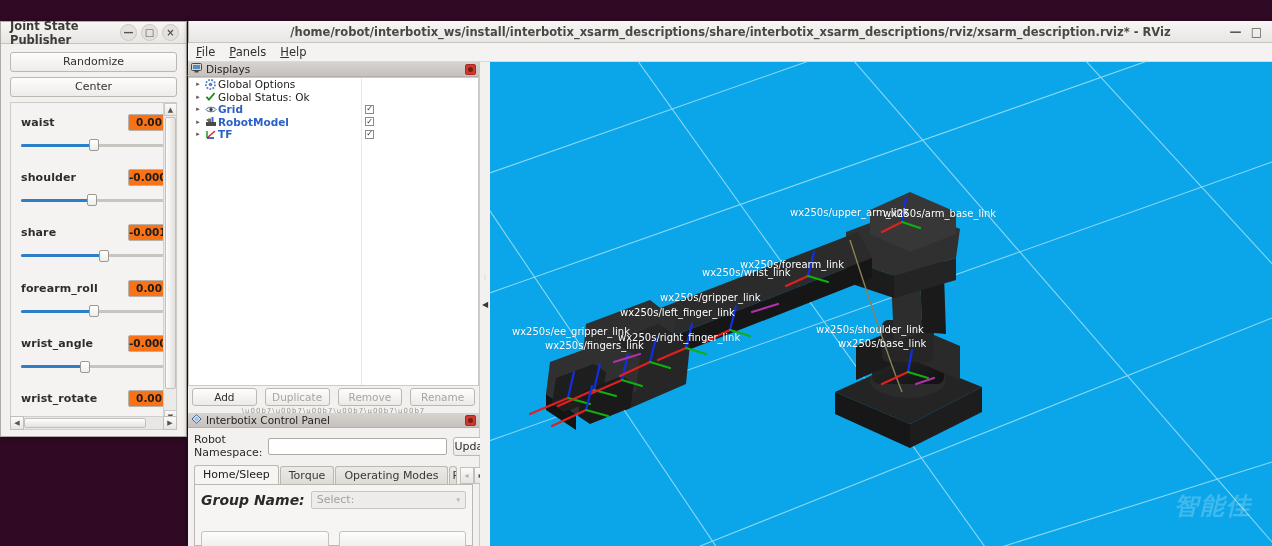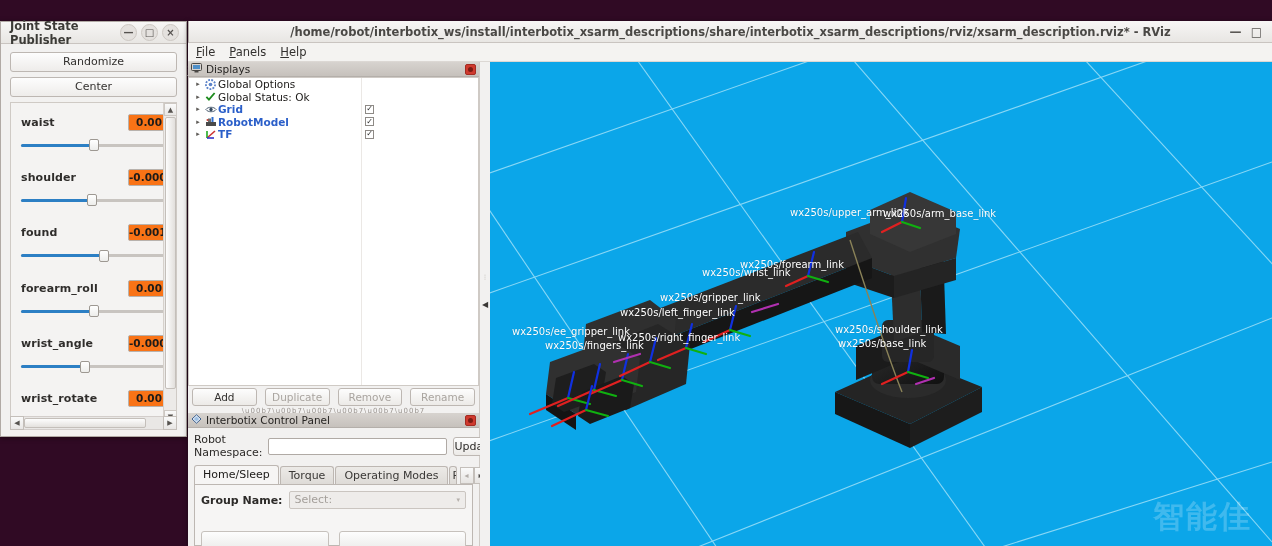--- a/index.html
+++ b/index.html
@@ -231,21 +231,21 @@
     width: 14px; height: 17px; background: linear-gradient(to bottom,#fafafa,#e6e4e1);
     border:1px solid #c4bfba; display:flex; align-items:center; justify-content:center;
     font-size: 8px; color:#4f4c49;
   }
   .tab-nav.dim { color:#b3aeaa; }
   .tab-panel {
     border:1px solid #bdb7b2; background:#f6f5f4; padding: 6px;
     height: 62px; position: relative;
   }
   .grp-row { display:flex; align-items:center; gap:6px; }
-  .grp-lbl { font-size: 11px; font-weight: bold; color:#2c2a28; }
+  .grp-lbl { font-size: 14px; font-weight: bold; color:#2c2a28;font-style:italic; }
   .combo {
     flex: 1; height: 18px; background:#eeecea; border:1px solid #cac5c0; border-radius:2px;
     font-size: 11px; color: #a49f9a; padding-left:5px; line-height:16px;
     display:flex; align-items:center; justify-content:space-between; padding-right:5px;
   }
   .combo .cv-arrow { font-size: 7px; color:#b6b1ac; }
   .grp-btns { display:flex; gap: 10px; margin-top: 22px; }
   .grp-btns .gb {
     flex:1; height: 19px;
     background: linear-gradient(to bottom,#fdfdfd,#ececea);
@@ -264,23 +264,23 @@
     font-size: 8px; color: #3a3836;
   }
 
   
   .viewport {
     flex: 1; position: relative; overflow: hidden;
     background: #0ba6e9;
   }
   .viewport svg { position:absolute; left:0; top:0; width:100%; height:100%; }
   .watermark {
-    position:absolute; right: 20px; bottom: 8px;
-    font-size: 31px; font-weight: bold; color: rgba(255,255,255,0.22);
-    letter-spacing: 2px; font-family:"DejaVu Sans", sans-serif;
+    position:absolute; right: 20px; bottom: 24px;
+    font-size: 24px; font-weight: bold; color: rgba(255,255,255,0.22);
+    letter-spacing: 2px; font-family:"DejaVu Sans", sans-serif;font-style:italic;
   }
   .tflabel {
     position:absolute; color:#ffffff; font-size:10px;
     font-family:"DejaVu Sans","Liberation Sans",sans-serif;
     white-space:nowrap; text-shadow: 0 0 1px rgba(0,0,0,.25);
   }
 </style>
 </head>
 <body>
 
@@ -323,21 +323,21 @@
                 <span class="joint-val">-0.000</span>
               </div>
               <div class="slider-track">
                 <span class="rail"></span>
                 <span class="fill" style="width: 49%;"></span>
                 <span class="knob" style="left: 49%;"></span>
               </div>
             </div>
             <div class="joint">
               <div class="joint-top">
-                <span class="joint-name">found</span>
+                <span class="joint-name">share</span>
                 <span class="joint-val">-0.001</span>
               </div>
               <div class="slider-track">
                 <span class="rail"></span>
                 <span class="fill" style="width: 57%;"></span>
                 <span class="knob" style="left: 57%;"></span>
               </div>
             </div>
             <div class="joint">
               <div class="joint-top">
@@ -668,21 +668,21 @@
         </svg>
         <div id="tf-labels">
             <div class="tflabel" style="left: 22px; top: 264px;">wx250s/ee_gripper_link</div>
             <div class="tflabel" style="left: 55px; top: 278px;">wx250s/fingers_link</div>
             <div class="tflabel" style="left: 130px; top: 245px;">wx250s/left_finger_link</div>
             <div class="tflabel" style="left: 128px; top: 270px;">wx250s/right_finger_link</div>
             <div class="tflabel" style="left: 170px; top: 230px;">wx250s/gripper_link</div>
             <div class="tflabel" style="left: 212px; top: 205px;">wx250s/wrist_link</div>
             <div class="tflabel" style="left: 250px; top: 197px;">wx250s/forearm_link</div>
             <div class="tflabel" style="left: 300px; top: 145px;">wx250s/upper_arm_link</div>
-            <div class="tflabel" style="left: 345px; top: 262px;">wx250s/shoulder_link</div>
+            <div class="tflabel" style="left: 326px; top: 262px;">wx250s/shoulder_link</div>
             <div class="tflabel" style="left: 348px; top: 276px;">wx250s/base_link</div>
             <div class="tflabel" style="left: 393px; top: 146px;">wx250s/arm_base_link</div>
           </div>
         <div class="watermark">智能佳</div>
       </div>
     </div>
   </div>
 </div>
 
 </body></html>

